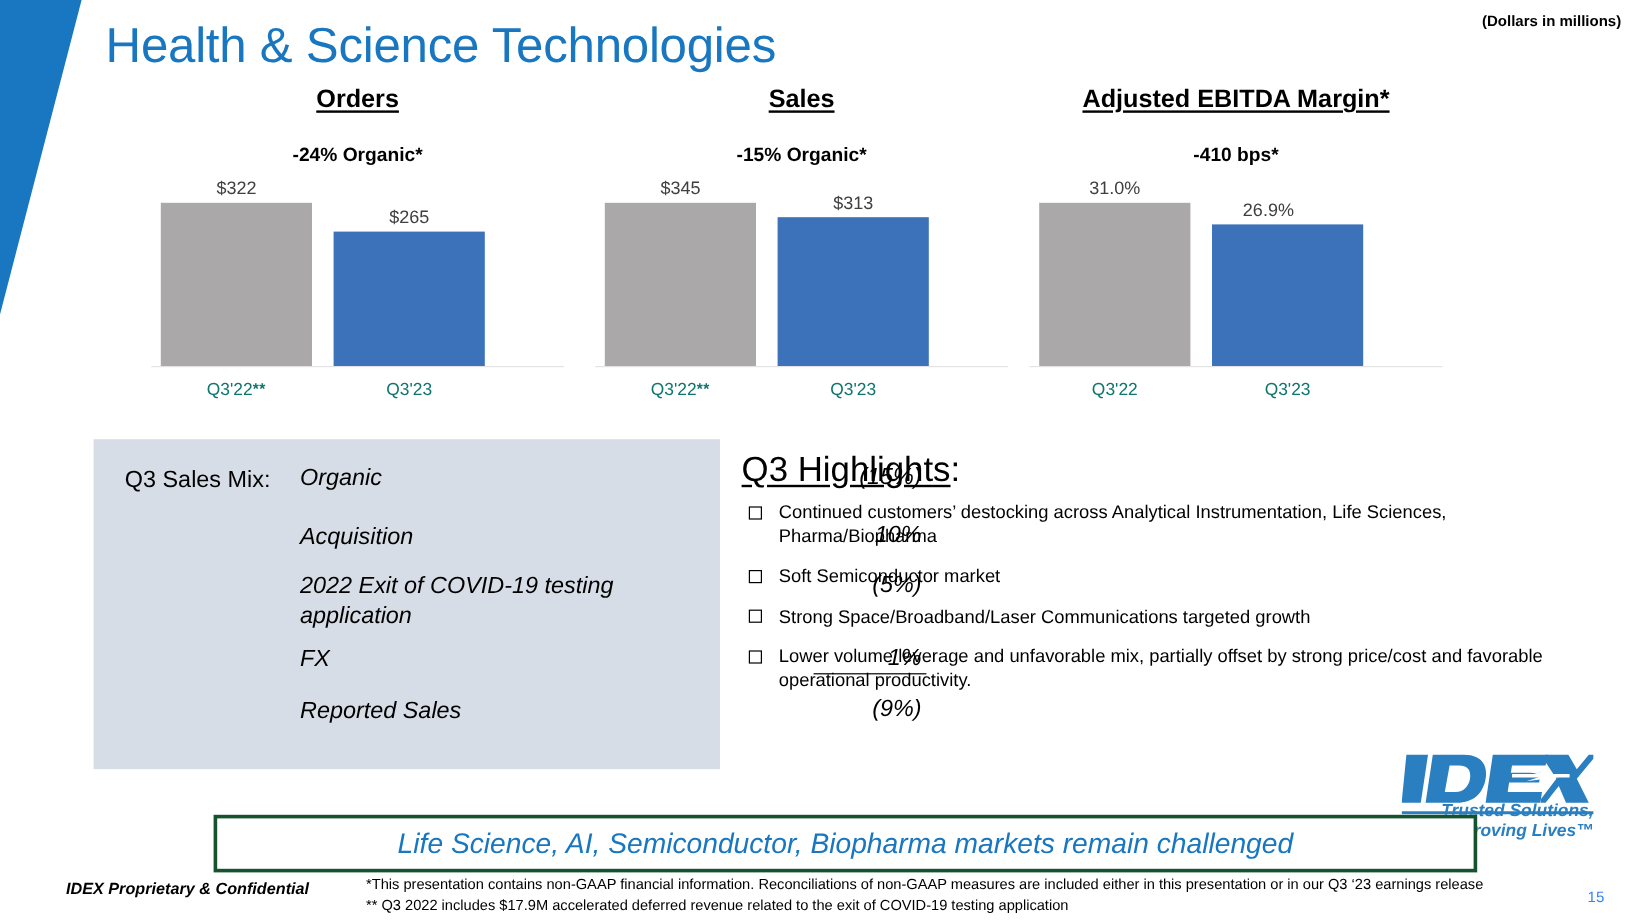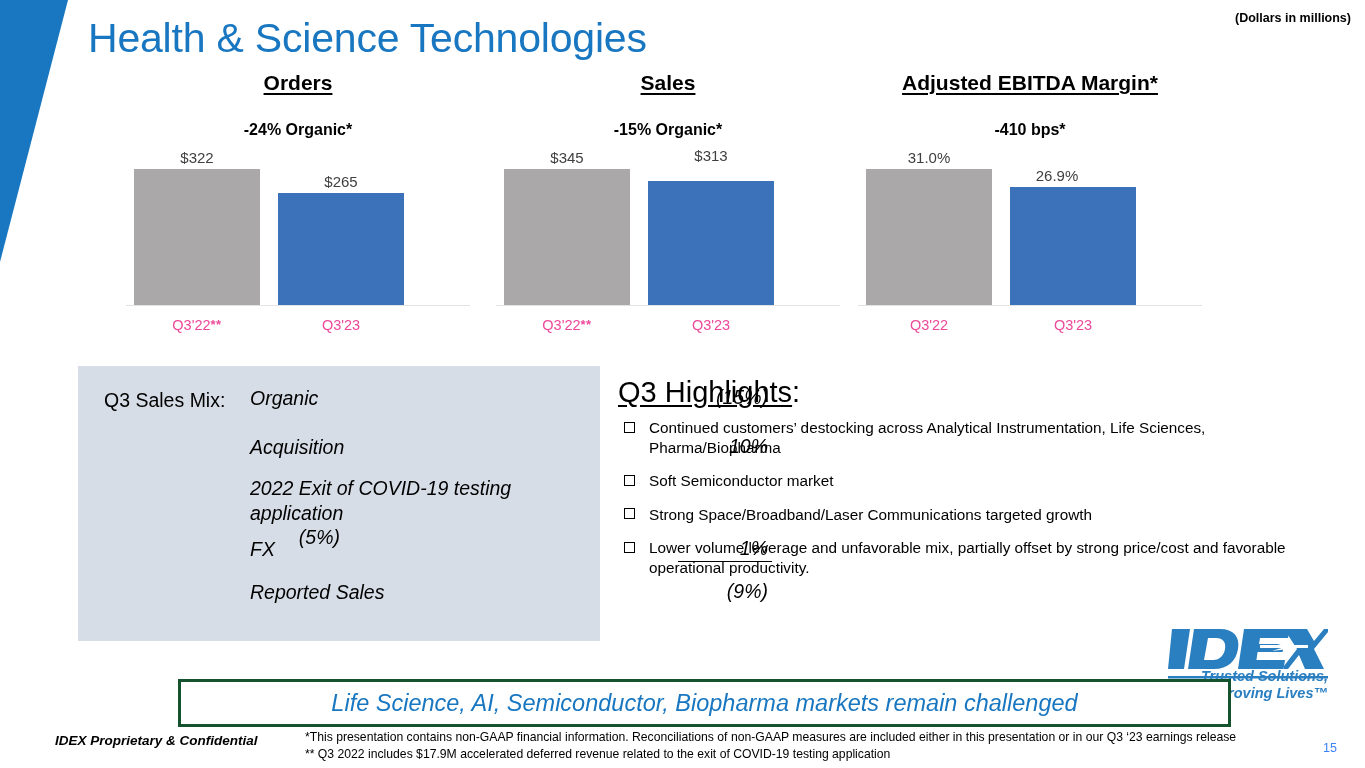--- a/index.html
+++ b/index.html
@@ -43,21 +43,21 @@
   }
   .bar{position:absolute;bottom:31px;}
   .bar.g{background:#aaa8a8;}
   .bar.b{background:#3b72b9;}
   .bar-value{
     position:absolute;text-align:center;font-size:15px;color:#404040;
     white-space:nowrap;
   }
   .bar-cat{
     position:absolute;bottom:3px;text-align:center;font-size:14.5px;
-    color:#ec4899;white-space:nowrap;
+    color:#0f766e;white-space:nowrap;
   }
   .bar-cat sup{font-size:13px;font-weight:bold;vertical-align:baseline;
     position:relative;top:-1px;letter-spacing:0.5px;}
 
   
   .mix-panel{
     position:absolute;left:78px;top:366px;width:522px;height:275px;
     background:#d7dde6;
   }
   .mix-label{
@@ -149,21 +149,21 @@
 
   <div class="chart-block" id="chart1" style="left:488px;">
     <div class="chart-head">Sales</div>
     <div class="chart-sub">-15% Organic*</div>
     <div class="plot">
       <div class="baseline"></div>
     <div class="bar g" style="left: 16px; width: 126px; height: 136px;"></div>
         <div class="bar-value" style="left: 16px; width: 126px; bottom: 170px;">$345</div>
         <div class="bar-cat" style="left: 16px; width: 126px;">Q3'22<sup>**</sup></div>
         <div class="bar b" style="left: 160px; width: 126px; height: 124px;"></div>
-        <div class="bar-value" style="left: 160px; width: 126px; bottom: 172px; margin-top: 48px;">$313</div>
+        <div class="bar-value" style="left: 160px; width: 126px; bottom: 158px; margin-top: 48px;">$313</div>
         <div class="bar-cat" style="left: 160px; width: 126px;">Q3'23</div>
       </div>
   </div>
 
   <div class="chart-block" id="chart2" style="left:850px;">
     <div class="chart-head">Adjusted EBITDA Margin*</div>
     <div class="chart-sub">-410 bps*</div>
     <div class="plot">
       <div class="baseline"></div>
     <div class="bar g" style="left: 16px; width: 126px; height: 136px;"></div>
@@ -179,21 +179,21 @@
     <div class="mix-label">Q3 Sales Mix:</div>
     <div class="mix-rows" id="mix-rows" style="position: relative;">
         <div class="mix-row" style="position: absolute; left: 0px; right: 0px; top: 0px;">
           <div class="name">Organic</div>
           <div class="val">(15%)</div>
         </div>
         <div class="mix-row" style="position: absolute; left: 0px; right: 0px; top: 49px;">
           <div class="name">Acquisition</div>
           <div class="val">10%</div>
         </div>
-        <div class="mix-row" style="position: absolute; left: 0px; right: 0px; top: 90px; flex-direction: column;">
+        <div class="mix-row" style="position: absolute; left: 0px; right: 0px; top: 90px;">
           <div class="name">2022 Exit of COVID-19 testing application</div>
           <div class="val">(5%)</div>
         </div>
         <div class="mix-row rule" style="position: absolute; left: 0px; right: 0px; top: 151px;">
           <div class="name">FX</div>
           <div class="val">1%</div>
         </div>
         <div class="mix-row" style="position: absolute; left: 0px; right: 0px; top: 194px;">
           <div class="name">Reported Sales</div>
           <div class="val">(9%)</div>

